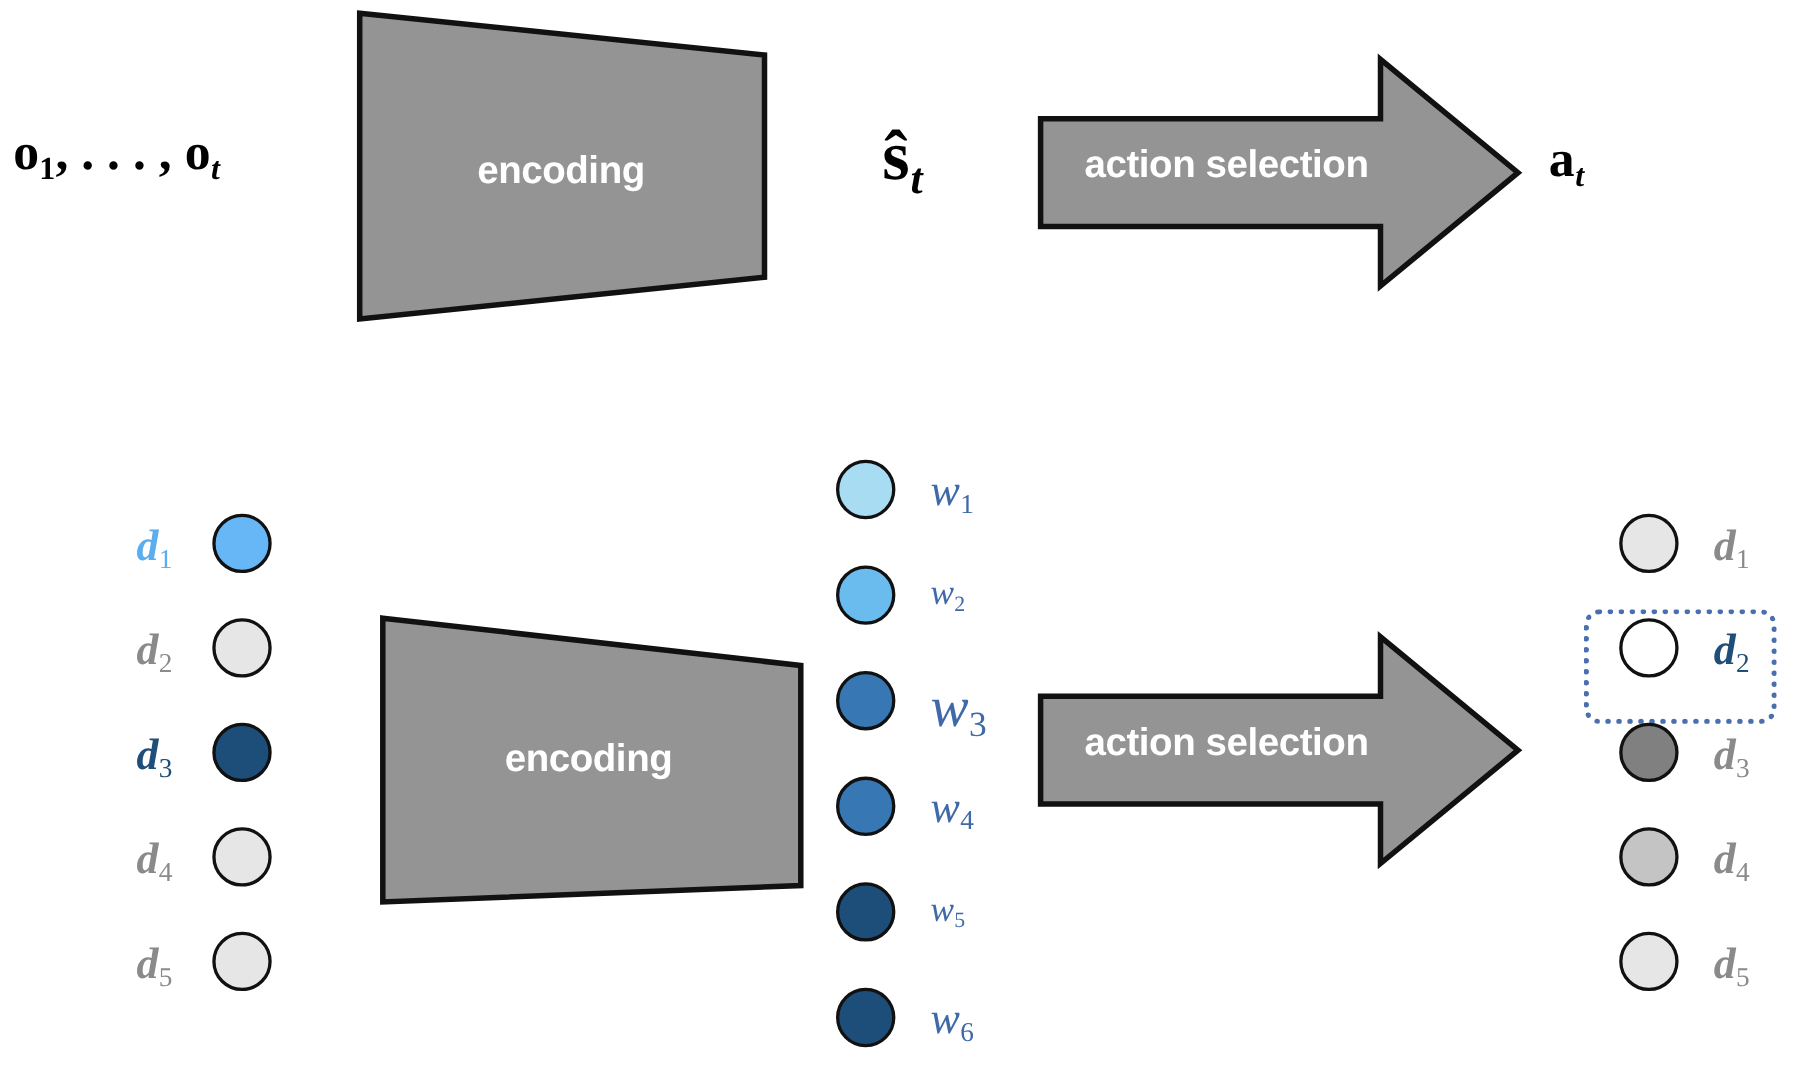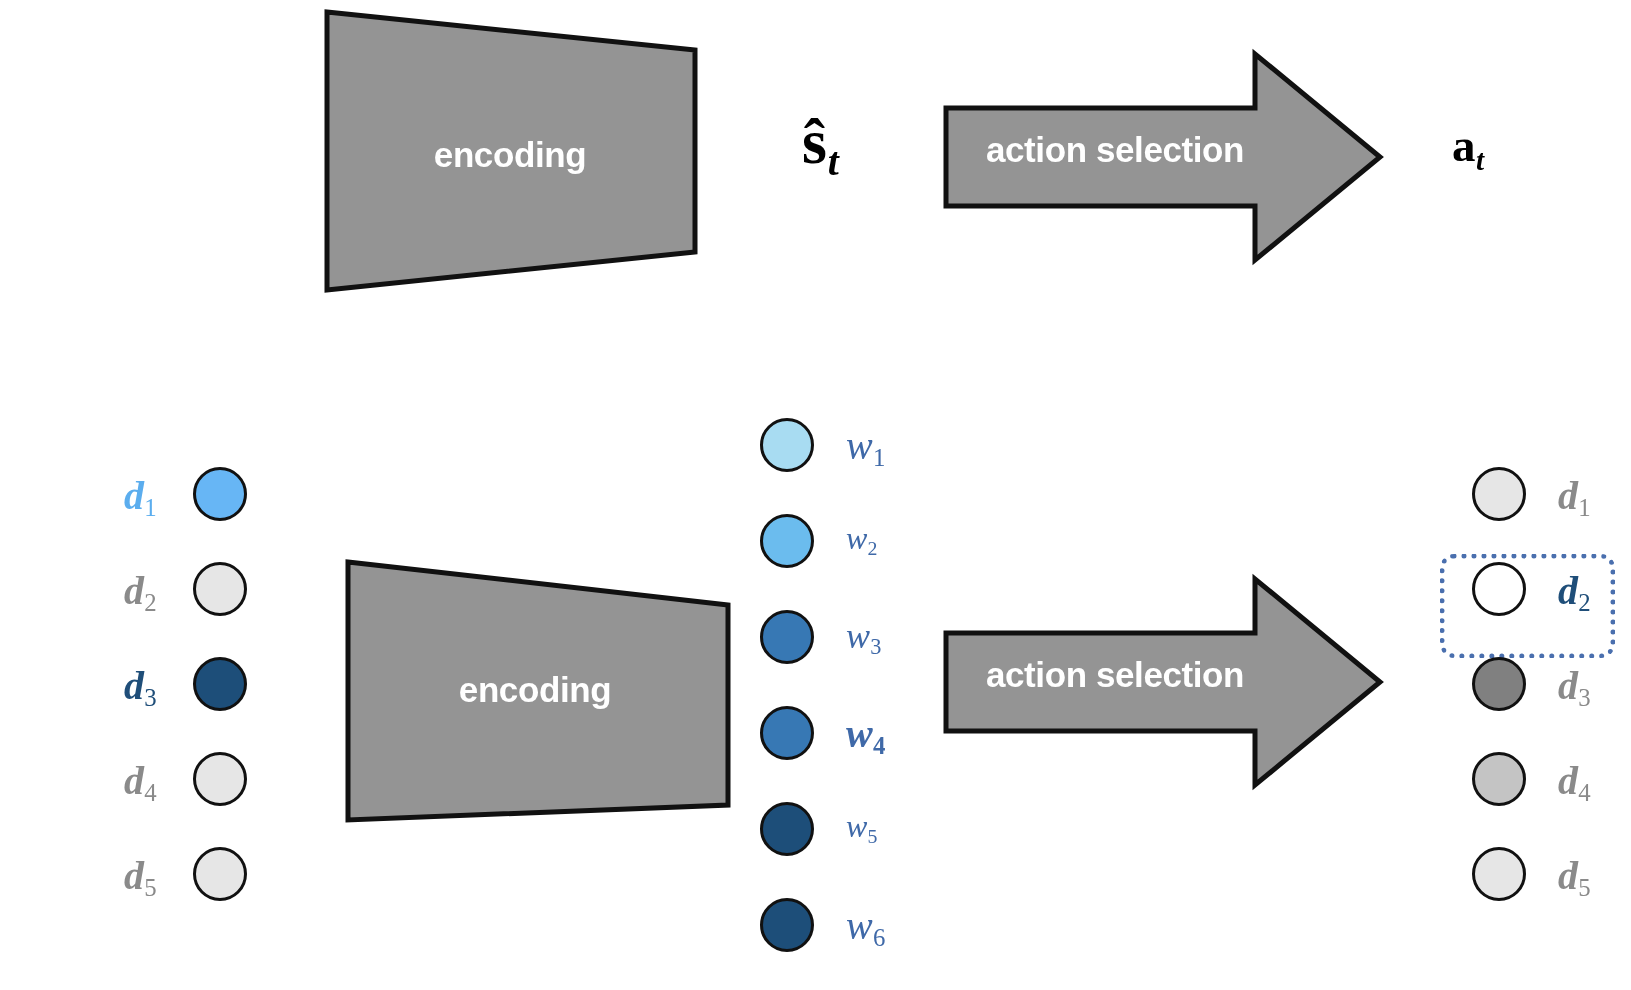--- a/index.html
+++ b/index.html
@@ -99,40 +99,43 @@
     background: transparent;
   }
 
   svg { display: block; }
 </style>
 </head>
 <body>
 
 <div class="stage">
 
+  <div class="abs mathvec" style="left:12px; top:116px; font-size:47px;">
+    <span>o</span><span class="subn">1</span><span>, . . . , </span><span>o</span><span class="sub">t</span>
+  </div>
 
   <div class="abs" style="left:310px; top:0px; width:430px; height:310px;">
     <svg width="430" height="310" viewBox="0 0 430 310">
       <polygon points="17,12 385,50 385,252 17,290" fill="#949494" stroke="#111111" stroke-width="5" stroke-linejoin="miter"></polygon>
     </svg>
     <div class="shape-label" style="left:0; top:0; width:400px; height:310px; display:flex; align-items:center; justify-content:center; font-size:35px;">encoding</div>
   </div>
 
   <div class="abs mathvec" style="left:802px; top:110px; font-size:64px;">
     <span>ŝ</span><span class="sub">t</span>
   </div>
 
   <div class="abs" style="left:930px; top:40px; width:465px; height:235px;">
     <svg width="465" height="235" viewBox="0 0 465 235">
       <polygon points="16,68 325,68 325,14 450,117 325,220 325,166 16,166" fill="#949494" stroke="#111111" stroke-width="5" stroke-linejoin="miter"></polygon>
     </svg>
     <div class="shape-label" style="left:30px; top:90px; width:310px; text-align:center; font-size:35px;">action selection</div>
   </div>
 
-  <div class="abs mathvec" style="left:1452px; top:122px; font-size:47px;">
+  <div class="abs mathvec" style="left:1408px; top:122px; font-size:47px;">
     <span>a</span><span class="sub">t</span>
   </div>
 
   <div class="abs" style="left:110px; top:455px; width:160px; height:450px;">
 
     <div class="abs ital-d" style="left:14px; top:21px; font-size:40px; color:#5BADEE;">
       <span>d</span><span class="sb">1</span>
     </div>
     <div class="node-circle" style="left:83px; top:12px; width:54px; height:54px; background:#67B6F5;"></div>
 
@@ -170,26 +173,26 @@
     <div class="abs ital-w" style="left:91px; top:21px; font-size:40px; color:#3F69A8;">
       <span>w</span><span class="sb">1</span>
     </div>
 
     <div class="node-circle" style="left:5px; top:109px; width:54px; height:54px; background:#6BBCEE;"></div>
     <div class="abs ital-w" style="left:91px; top:117px; font-size:32px; color:#3F69A8;">
       <span>w</span><span class="sb">2</span>
     </div>
 
     <div class="node-circle" style="left:5px; top:205px; width:54px; height:54px; background:#3778B4;"></div>
-    <div class="abs ital-w" style="left:91px; top:213px; font-size:36px; color:#3F69A8;">
+    <div class="abs ital-w" style="left:91px; top:213px; font-size:52px; color:#3F69A8;">
       <span>w</span><span class="sb">3</span>
     </div>
 
     <div class="node-circle" style="left:5px; top:301px; width:54px; height:54px; background:#3778B4;"></div>
-    <div class="abs ital-w" style="left:91px; top:309px; font-size:40px; color:#3F69A8;font-weight:bold;">
+    <div class="abs ital-w" style="left:91px; top:309px; font-size:40px; color:#3F69A8;">
       <span>w</span><span class="sb">4</span>
     </div>
 
     <div class="node-circle" style="left:5px; top:397px; width:54px; height:54px; background:#1D4E79;"></div>
     <div class="abs ital-w" style="left:91px; top:405px; font-size:32px; color:#3F69A8;">
       <span>w</span><span class="sb">5</span>
     </div>
 
     <div class="node-circle" style="left:5px; top:493px; width:54px; height:54px; background:#1D4E79;"></div>
     <div class="abs ital-w" style="left:91px; top:501px; font-size:40px; color:#3F69A8;">

